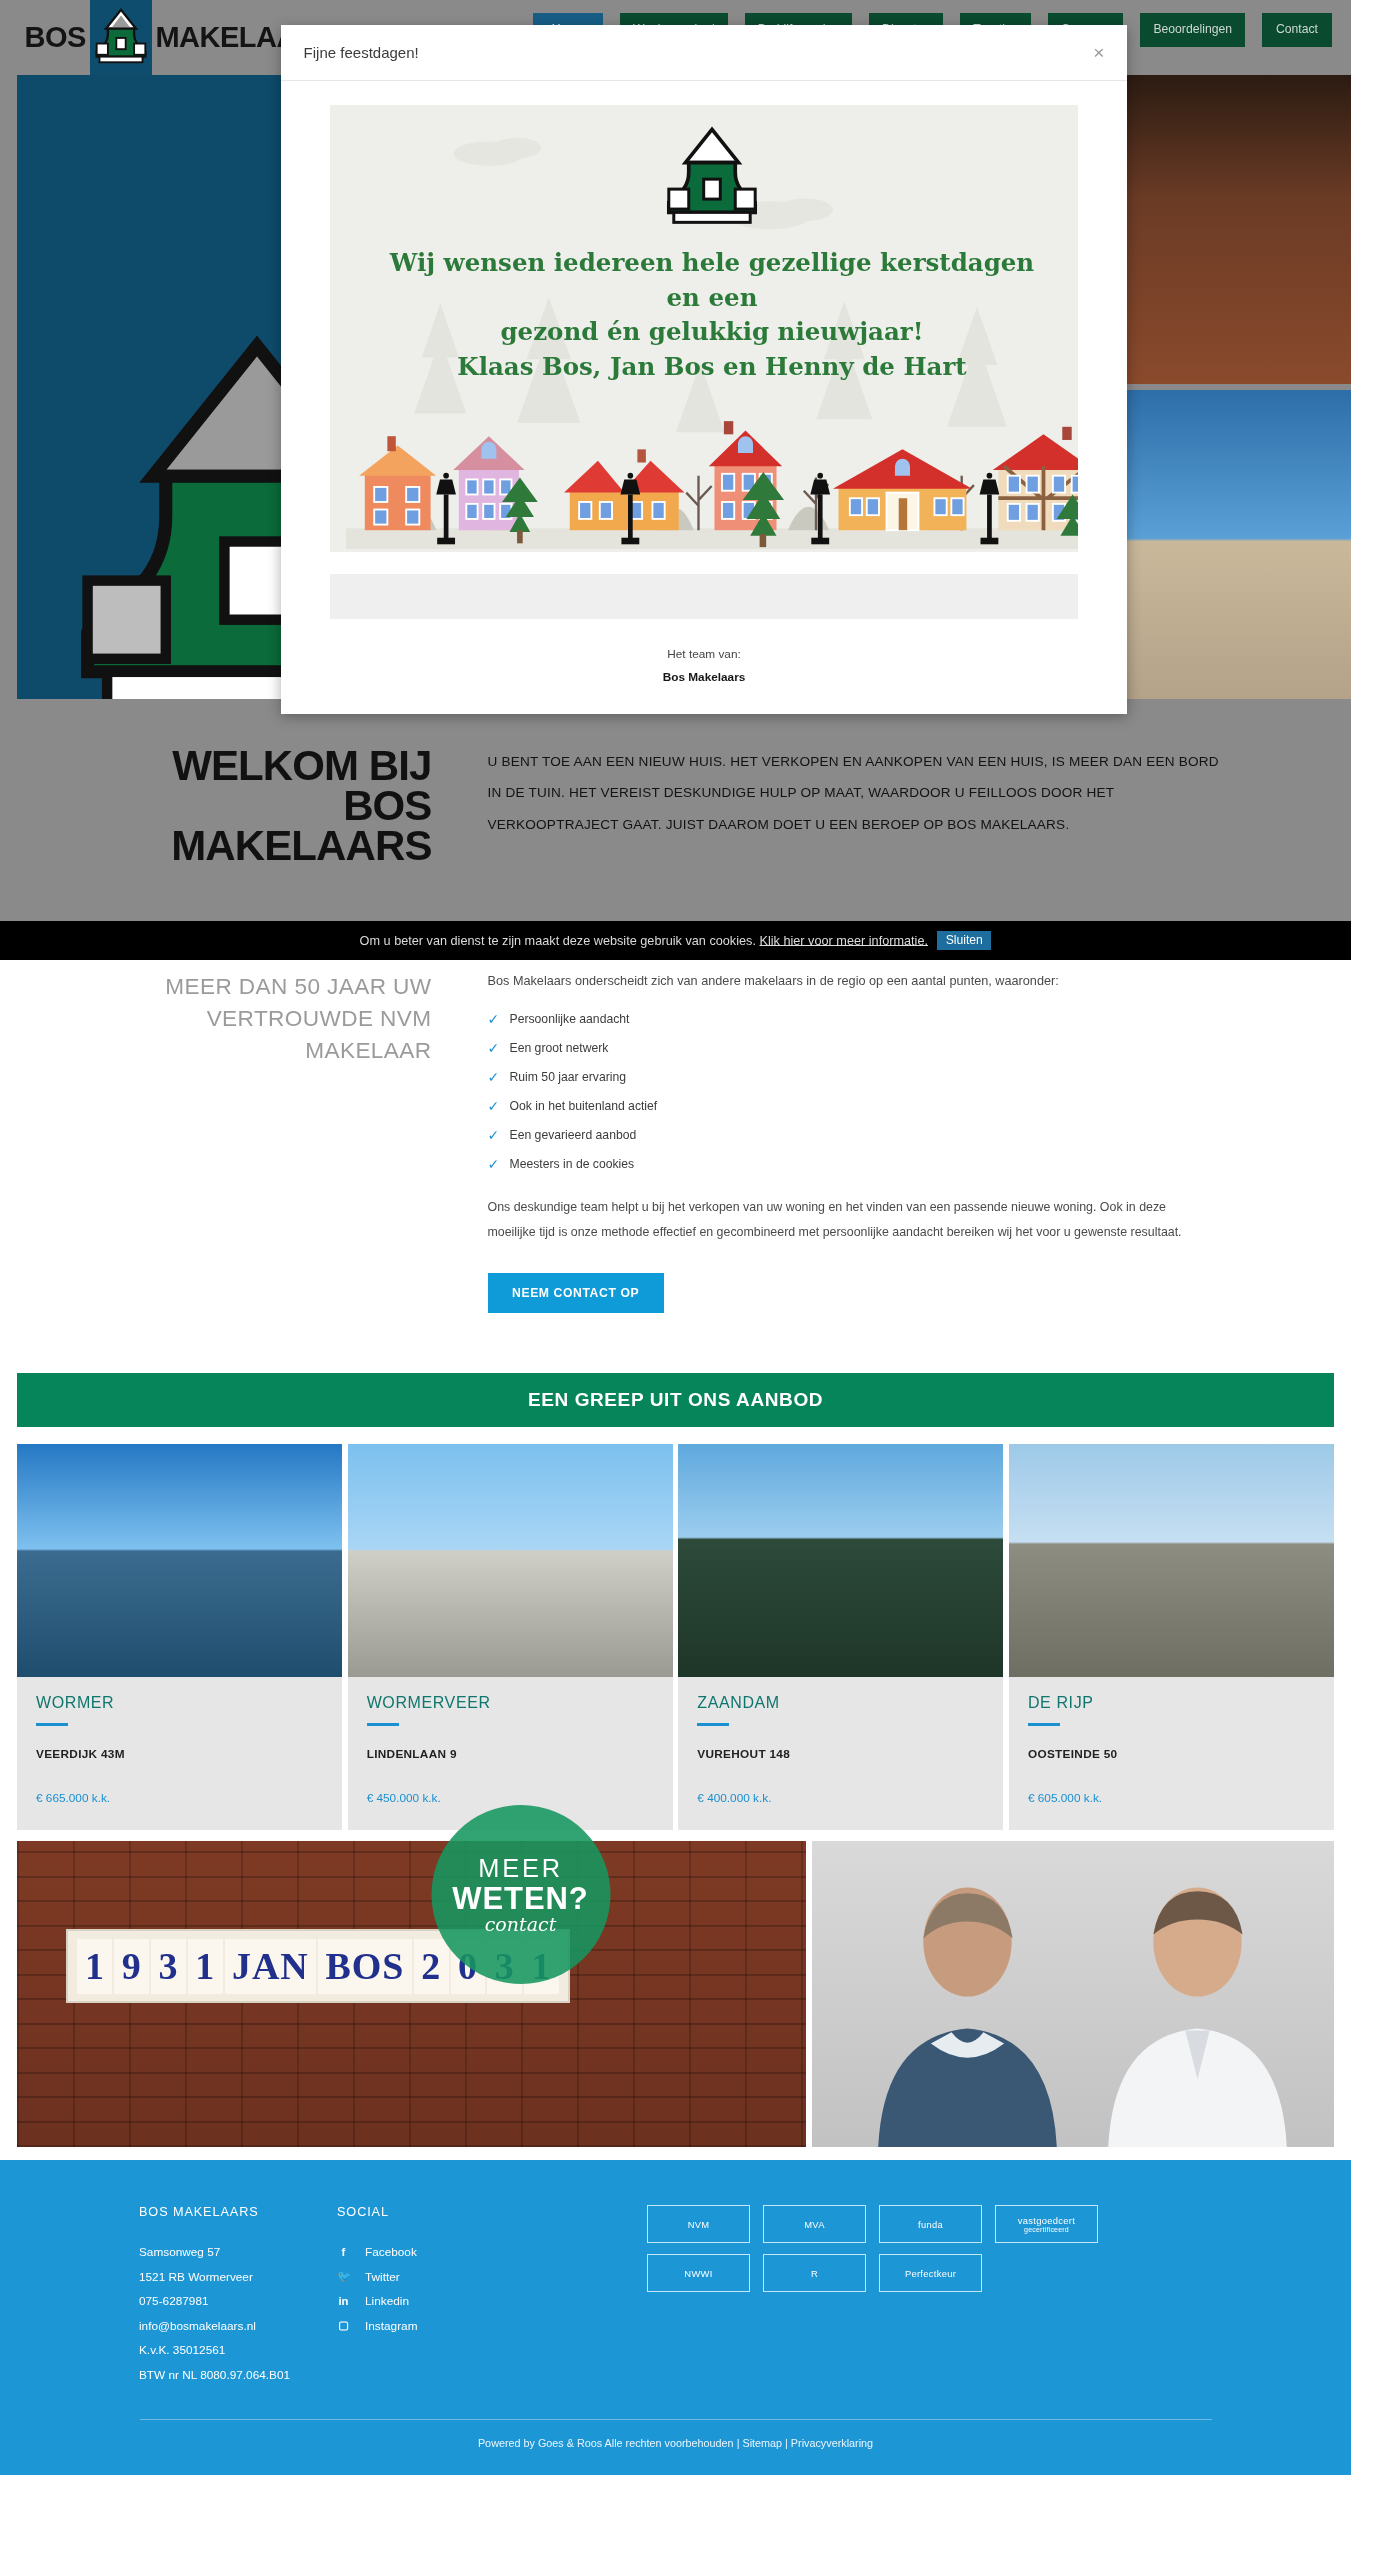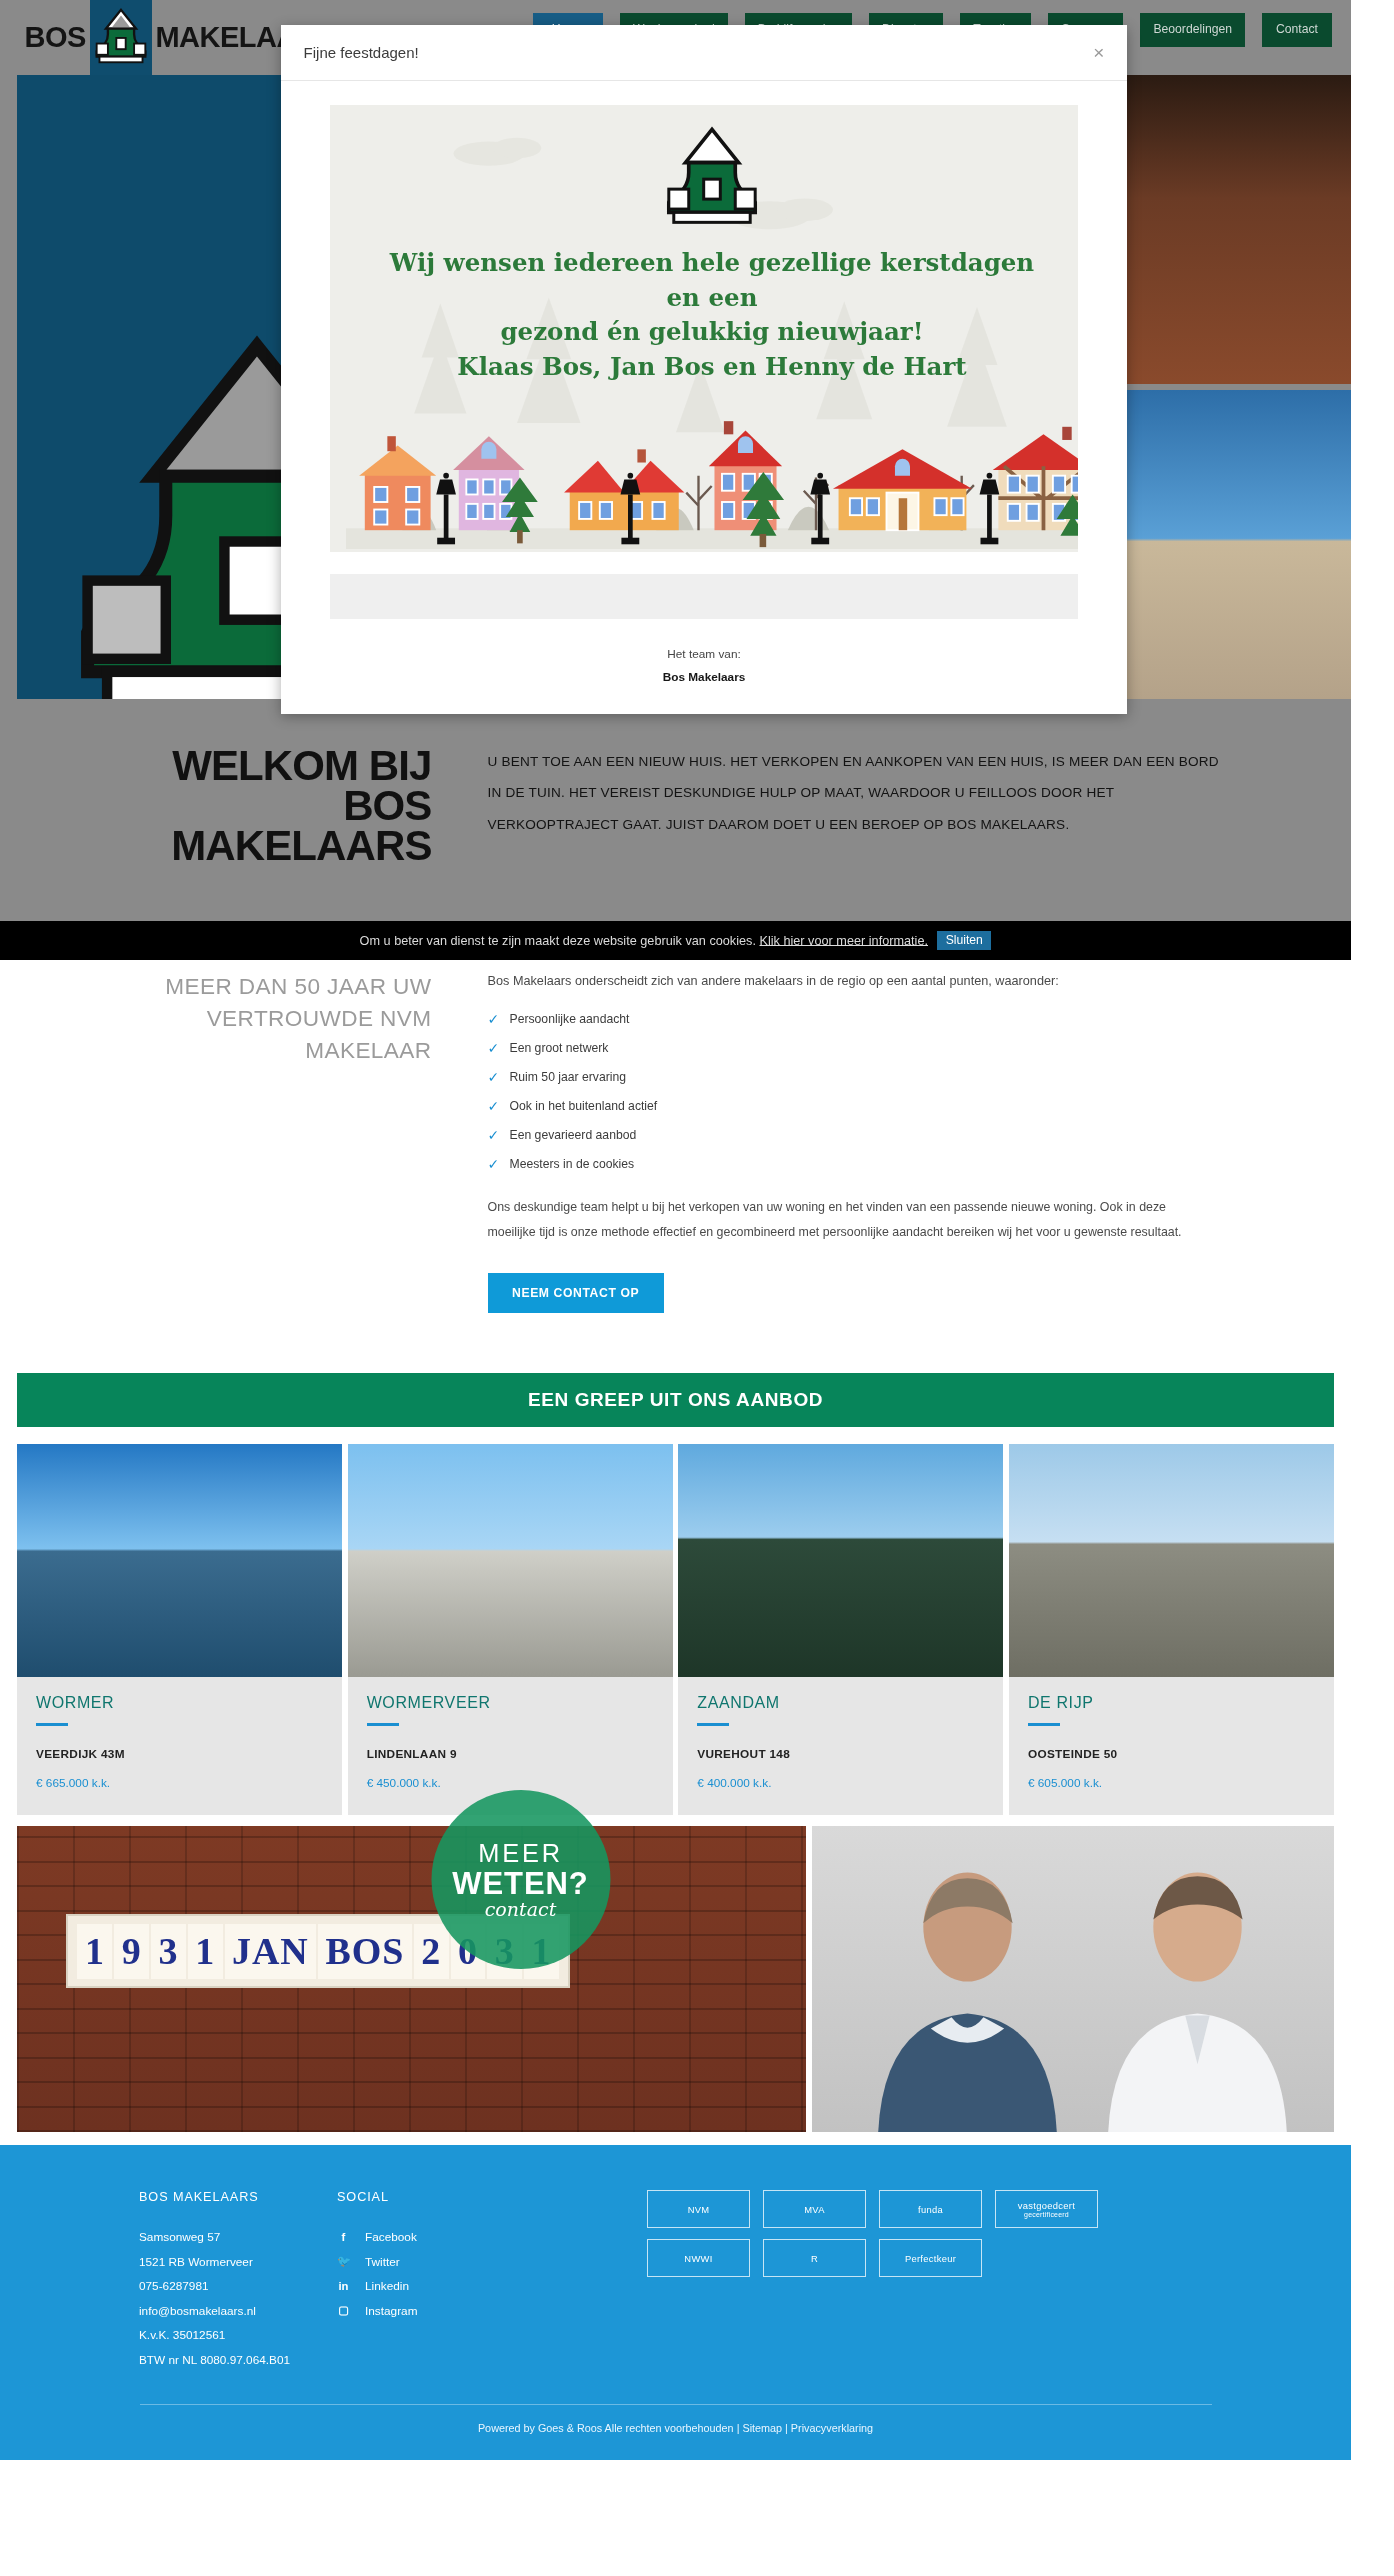--- a/index.html
+++ b/index.html
@@ -155,21 +155,21 @@
   }
   .card { flex:1; background:#e6e6e6; }
   .card-img { height:233px; position:relative; overflow:hidden; }
   .card-body { padding:17px 19px 24.5px 19px; }
   .card-city {
     font-size:16px; color:#0f766e; text-transform:uppercase;
     letter-spacing:0.6px; font-weight:400;
   }
   .card-rule { width:32px; height:2.8px; background:#1a8fd1; margin:11.3px 0 21px 0;}
   .card-addr { font-size:11.8px; font-weight:700; color:#222; text-transform:uppercase; letter-spacing:0.3px;}
-  .card-price { font-size:11.8px; color:#1a8fd1; margin-top:15px; }
+  .card-price { font-size:11.8px; color:#1a8fd1; margin-top:30px; }
 
   
   .team {
     display:flex; margin:11.3px 17px 0 17px; height:306px;
     position:relative; gap:5.6px;
   }
   .team-left { flex:1; position:relative; overflow:hidden;
     background:linear-gradient(180deg,#7e3a24 0%,#6d3120 100%); }
   .team-right { width:522px; position:relative; overflow:hidden;
     background:linear-gradient(180deg,#d9d9d9 0%,#c2c2c2 100%); }

